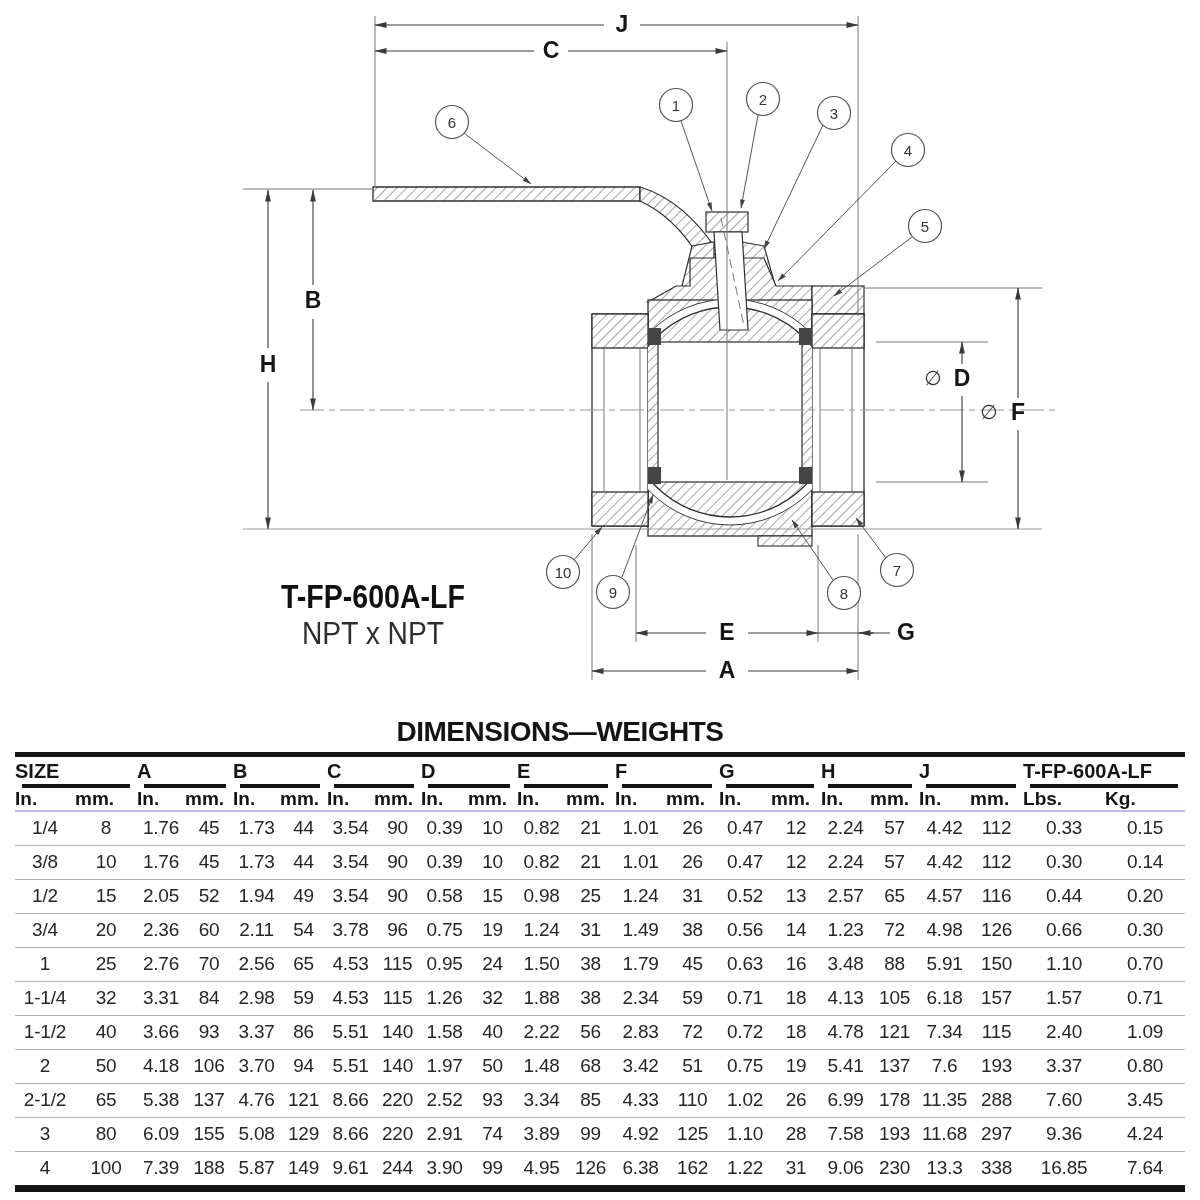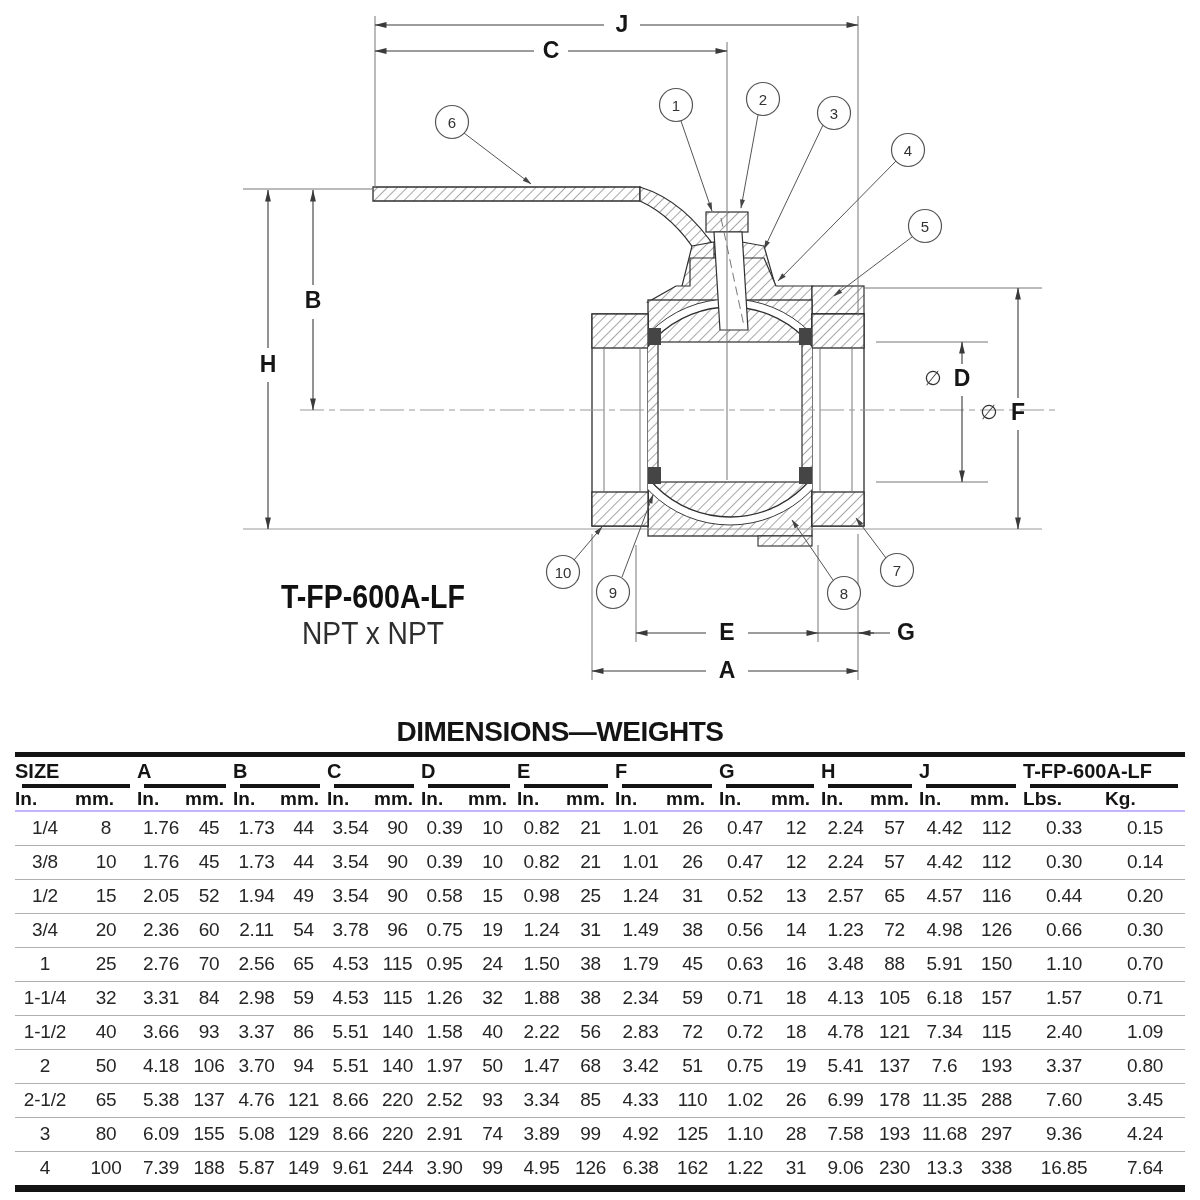--- a/index.html
+++ b/index.html
@@ -470,21 +470,21 @@
         <td>2</td>
         <td>50</td>
         <td>4.18</td>
         <td>106</td>
         <td>3.70</td>
         <td>94</td>
         <td>5.51</td>
         <td>140</td>
         <td>1.97</td>
         <td>50</td>
-        <td>1.47</td>
+        <td>1.48</td>
         <td>68</td>
         <td>3.42</td>
         <td>51</td>
         <td>0.75</td>
         <td>19</td>
         <td>5.41</td>
         <td>137</td>
         <td>7.6</td>
         <td>193</td>
         <td>3.37</td>

